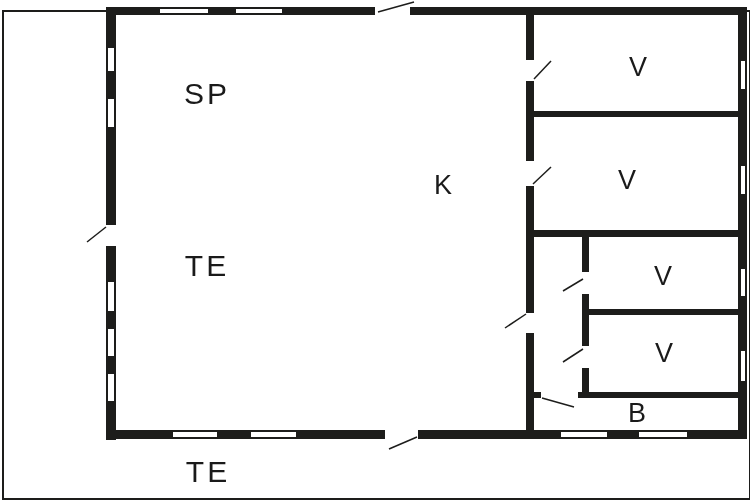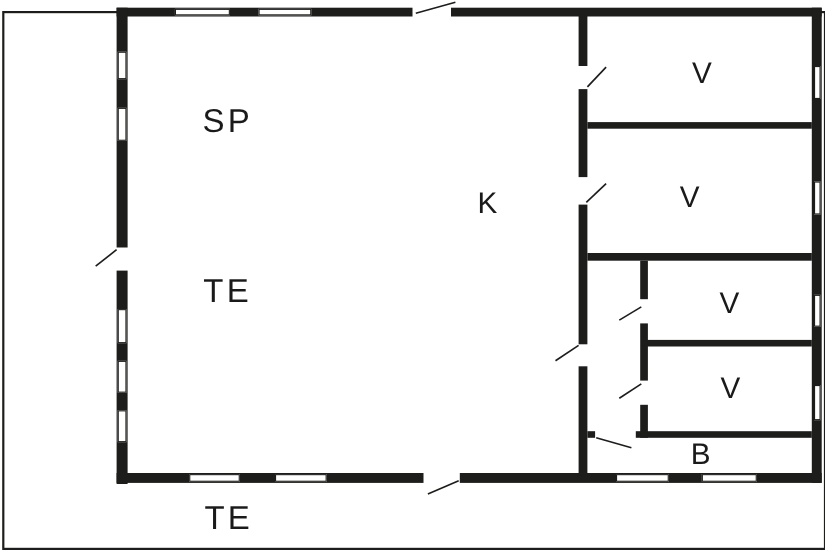--- a/index.html
+++ b/index.html
@@ -6,21 +6,21 @@
   body { width:750px; height:500px; font-family:"Liberation Sans", sans-serif; }
   .plan { position:relative; width:750px; height:500px; background:#ffffff; overflow:hidden; }
   .frame { position:absolute; border:2px solid #1d1d1b; background:transparent; z-index:0; }
   .wall { position:absolute; background:#1d1d1b; z-index:1; }
   .door-gap { position:absolute; background:#ffffff; z-index:2; }
   .window { position:absolute; background:#ffffff; border:1px solid #1d1d1b; box-sizing:border-box; z-index:3; }
   .swings { position:absolute; left:0; top:0; width:750px; height:500px; z-index:4; }
   .room-label { position:absolute; transform:translate(-50%,-50%); color:#1a1a1a; z-index:5; white-space:nowrap; }
   .lbl-2ch { font-size:30px; letter-spacing:3px; }
   .lbl-1ch { font-size:27px; letter-spacing:0; }
-  .lbl-sp       { left:207px; top:111px; }
+  .lbl-sp       { left:207px; top:94px; }
   .lbl-te-inner { left:207px; top:266px; }
   .lbl-k        { left:443px; top:185px; }
   .lbl-v1       { left:638px; top:67px;  }
   .lbl-v2       { left:627px; top:180px; }
   .lbl-v3       { left:663px; top:276px; }
   .lbl-v4       { left:664px; top:353px; }
   .lbl-b        { left:637px; top:413px; }
   .lbl-te-outer { left:208px; top:472px; }
 </style>
 </head>

